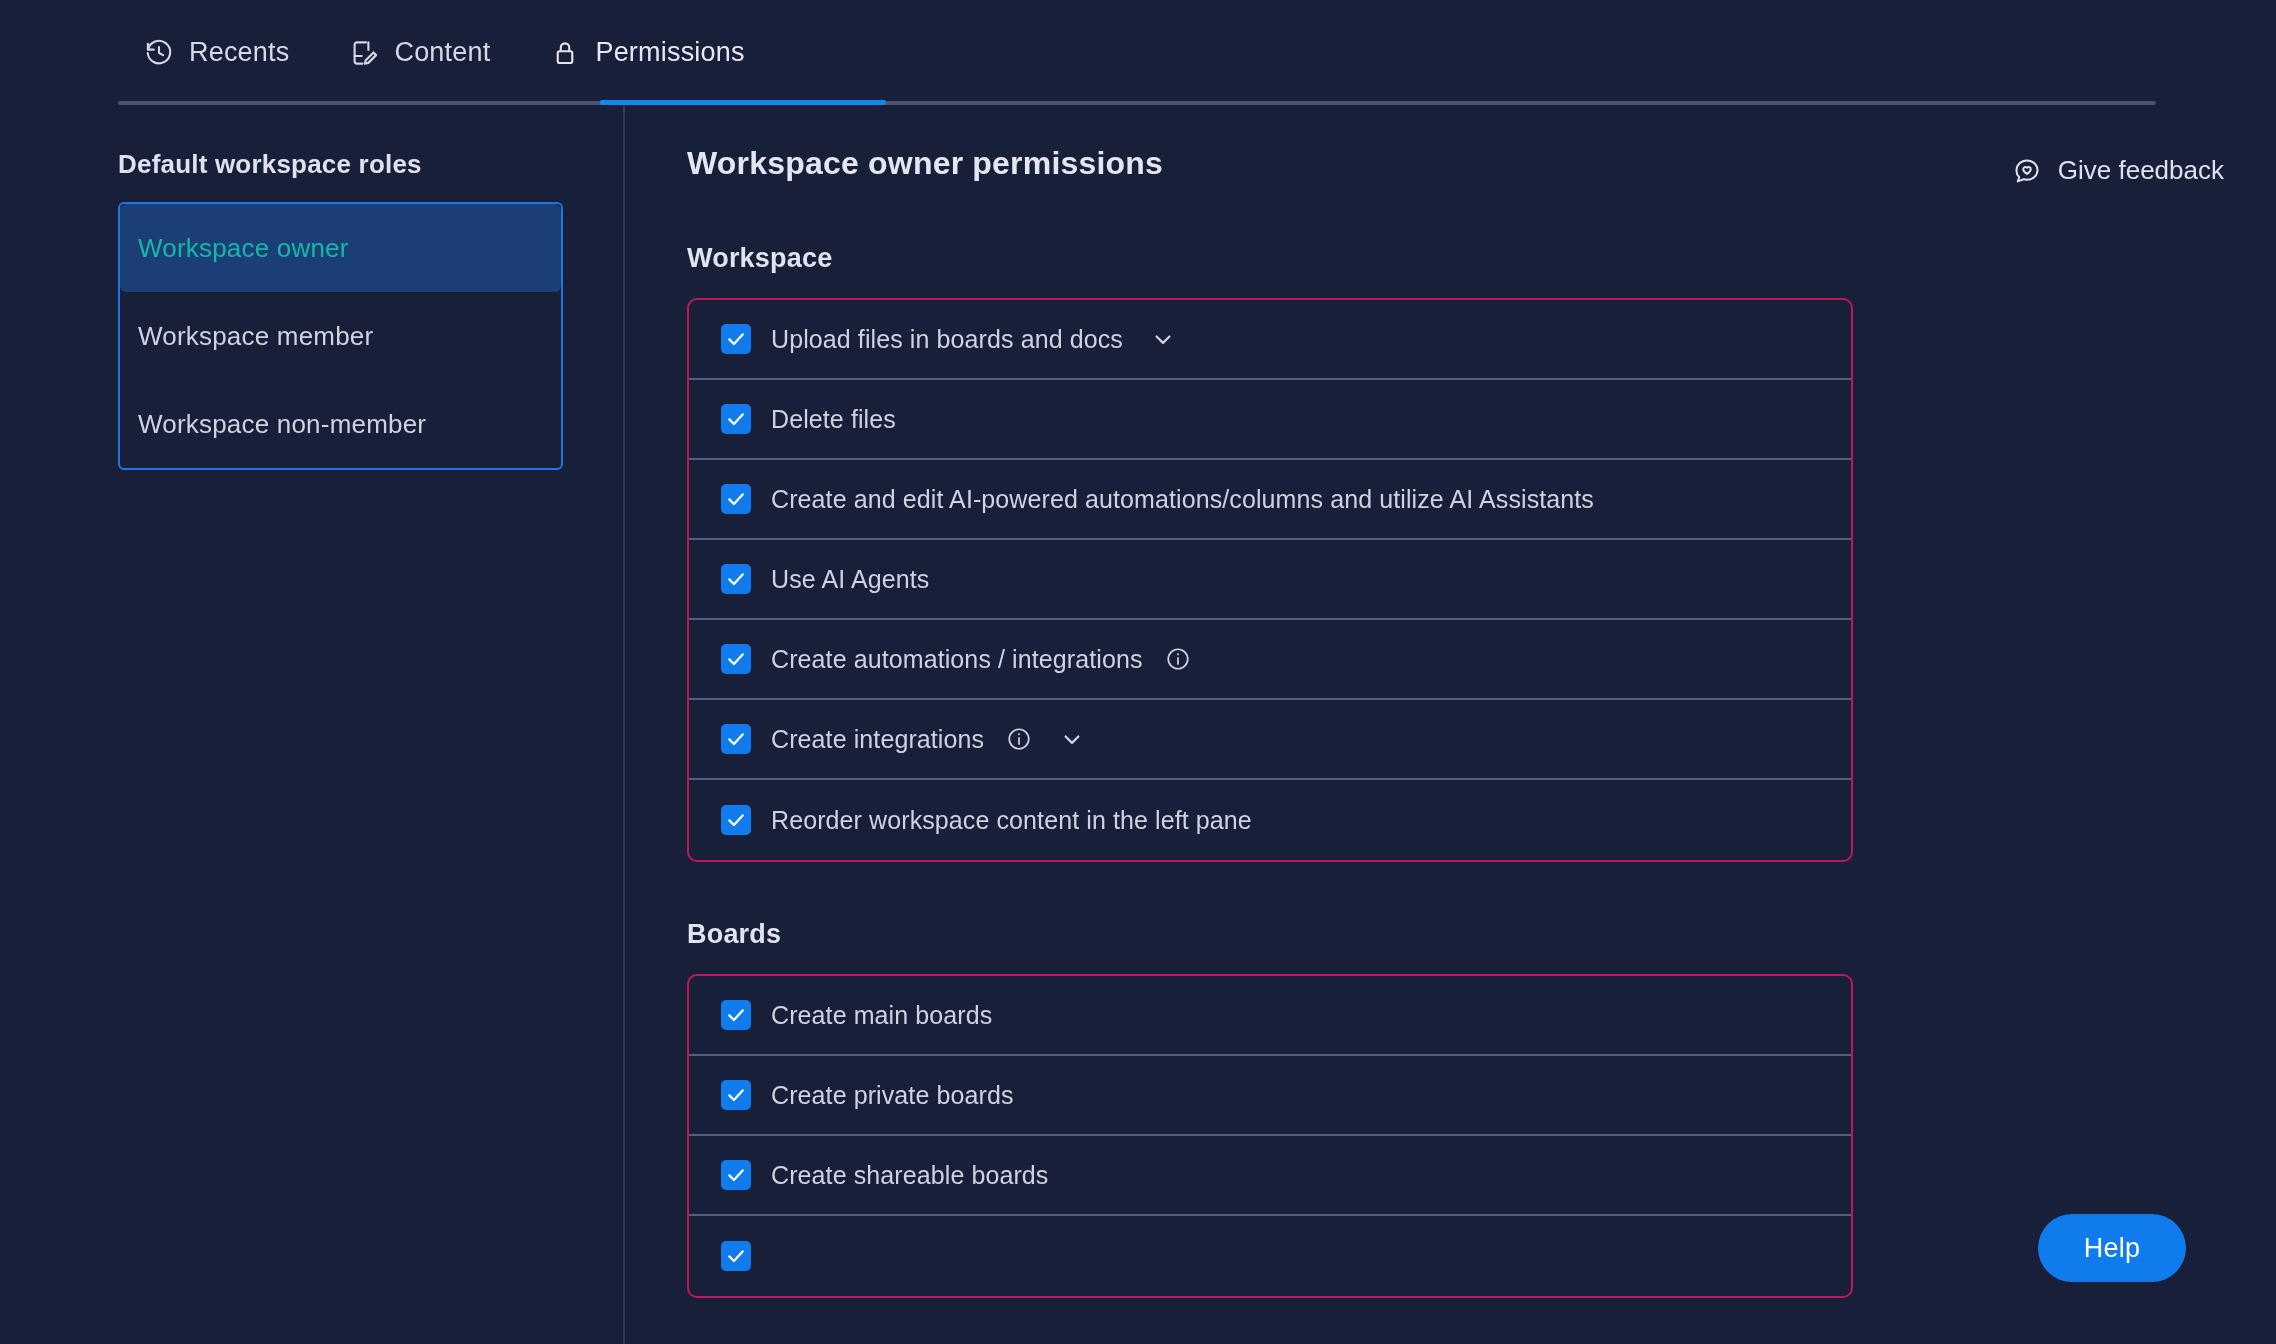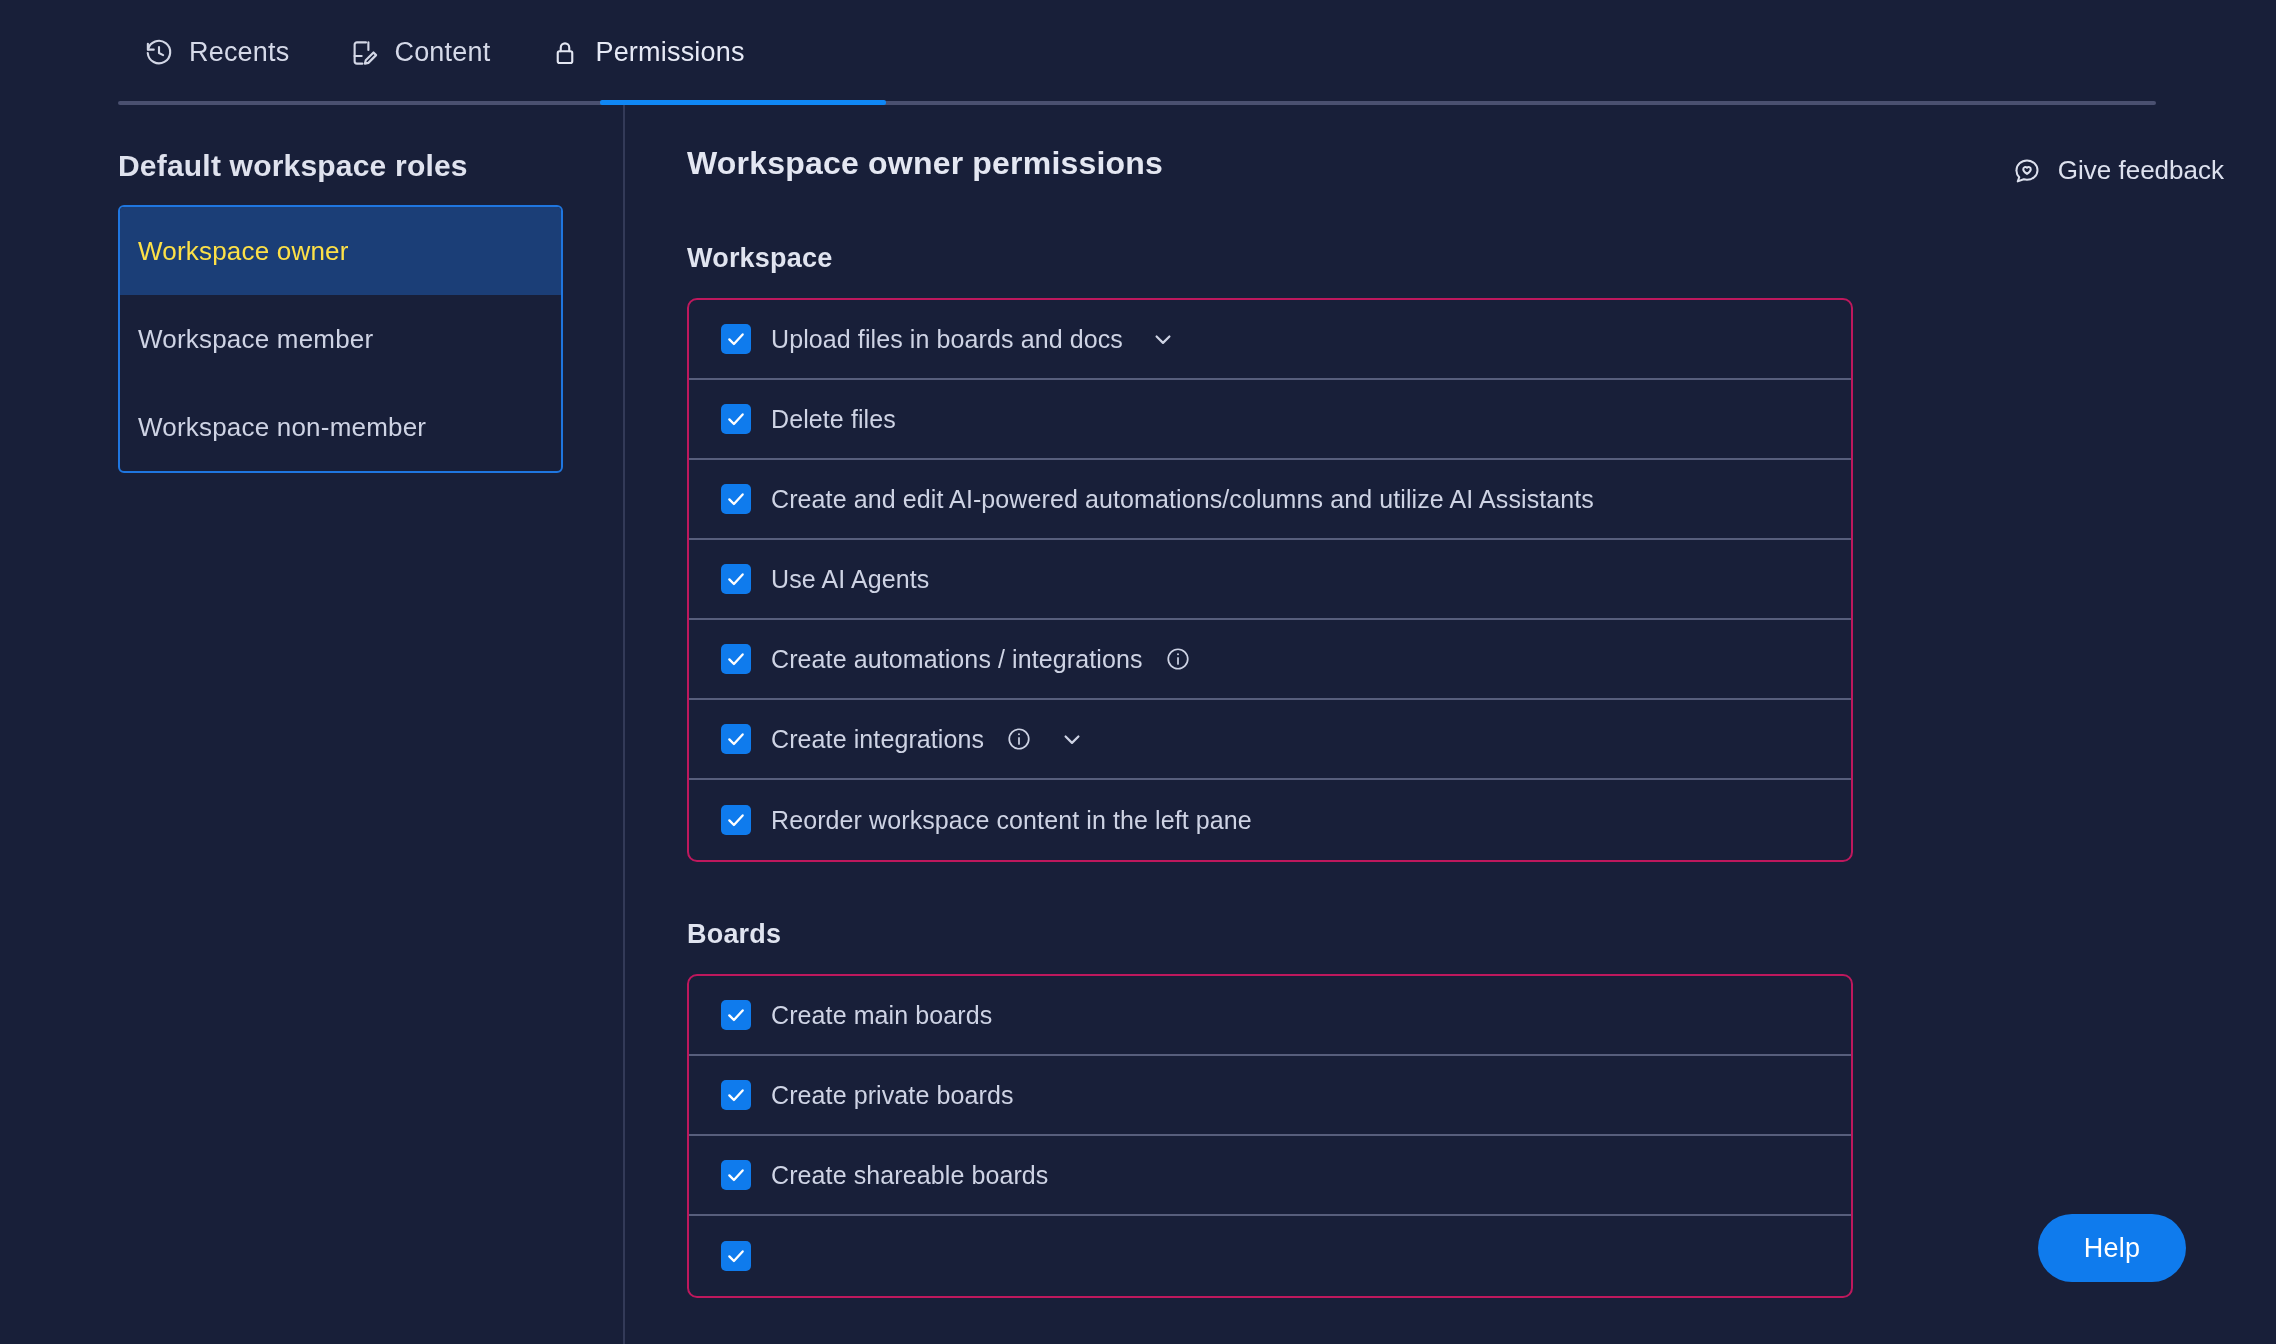--- a/index.html
+++ b/index.html
@@ -65,21 +65,21 @@
   }
 
   .sidebar {
     width: 625px;
     flex: 0 0 625px;
     padding: 44px 0 0 118px;
     border-right: 2px solid #333a58;
     height: 100%;
   }
   .sidebar-title {
-    font-size: 30px;
+    font-size: 26px;
     font-weight: bold;
     color: #dfe2ee;
     letter-spacing: .2px;
     margin-bottom: 22px;
   }
   .role-list {
     width: 445px;
     border: 2px solid #1f76e0;
     border-radius: 6px;
     overflow: hidden;
@@ -89,22 +89,22 @@
     display: flex;
     align-items: center;
     padding-left: 18px;
     font-size: 26px;
     color: #ced3e4;
     cursor: pointer;
     letter-spacing: .2px;
   }
   .role-item.selected {
     background: #1b3e77;
-    border-radius: 0;
-    color: #fde047;
+    border-radius: 6px;
+    color: #14b8a6;
   }
 
   
   .main {
     flex: 1;
     padding: 40px 0 0 62px;
     position: relative;
     min-width: 0;
   }
   .main-head {

